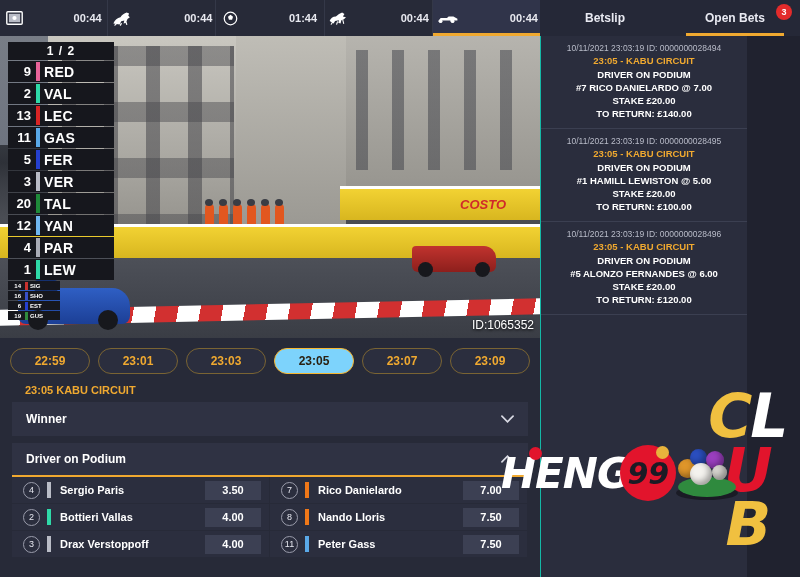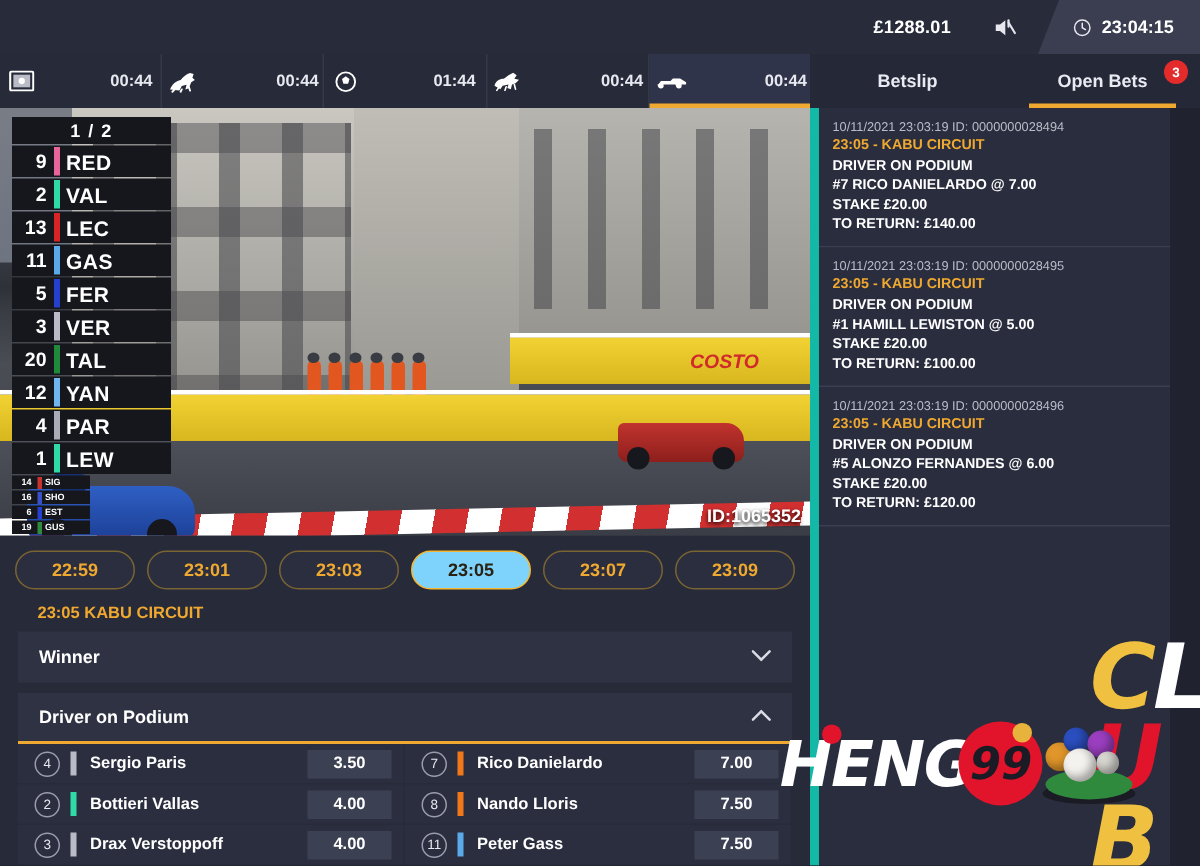--- a/index.html
+++ b/index.html
@@ -55,21 +55,21 @@
   }
   .badge {
     position: absolute; top: 4px; right: 8px; width: 16px; height: 16px; border-radius: 50%;
     background: #e32b2b; color: #fff; font-size: 9px; font-weight: bold;
     display: flex; align-items: center; justify-content: center;
   }
 
   
   .body { flex: 1; display: flex; min-height: 0; }
   .left { width: 540px; display: flex; flex-direction: column; background: #272a38; }
-  .right { width: 240px; background: #2a2d3d; position: relative; border-left: 6px solid #14b8a6; }
+  .right { width: 207px; background: #2a2d3d; position: relative; border-left: 1px solid #14b8a6; text-align: center; }
 
   
   .video {
     position: relative; height: 302px; overflow: hidden;
     background:
       linear-gradient(180deg,#5a5f6a 0%,#6b7078 18%, #3c4048 30%, #2e3138 42%, #3a3d44 48%, #4a4d54 60%, #3d4047 100%);
   }
   .vsky { position:absolute; left:0; top:0; right:0; height:36%; background: linear-gradient(180deg,#787d86,#6e7480); }
   .bldgA {
     position:absolute; left:48px; top:0; width:200px; height:215px;
@@ -138,21 +138,21 @@
   .lb-num { width:26px; text-align:right; color:#fff; font-size:13px; font-weight:bold; padding-right:3px; }
   .lb-bar { width:4px; height:19px; margin:0 4px 0 2px; }
   .lb-name { color:#fff; font-size:14px; font-weight:bold; letter-spacing:.3px; }
   .lb-small {
     display:flex; align-items:center; background:#16171d; height:9px; margin-top:1px; width:52px;
   }
   .lb-small .n { width:15px; text-align:right; color:#fff; font-size:6px; font-weight:bold; padding-right:2px; }
   .lb-small .b { width:3px; height:8px; margin:0 2px; }
   .lb-small .nm { color:#fff; font-size:6px; font-weight:bold; }
   .vid-id {
-    position:absolute; right:6px; bottom:6px; color:#fff; font-size:12px; font-weight:bold;
+    position:absolute; right:6px; bottom:6px; color:#fff; font-size:12px; font-weight:normal;
     text-shadow:0 1px 3px #000;
     text-align:right;
   }
 
   
   .chips { display:flex; gap:8px; padding:10px 10px 8px 10px;align-items:center; }
   .chip {
     flex:1; height:26px; border:1px solid #7a6433; border-radius:13px;
     display:flex; align-items:center; justify-content:center;
     color:#f0a930; font-size:12px; font-weight:bold; background:#2b2e3e; cursor:pointer;
@@ -220,37 +220,20 @@
   .felt2 { position:absolute; left:0; bottom:-3px; width:62px; height:14px; border-radius:50%; background:#1a1b25; }
   .wm-club { font-size:60px; font-weight:bold; font-style:italic; letter-spacing:-2px;
              font-family:"DejaVu Sans", sans-serif; line-height:54px; }
   .wm-club span { display:inline-block; }
 </style>
 </head>
 <body>
 
 <div id="app">
 
-  <div class="header">
-    <span class="balance">£1288.01</span>
-    <div class="sound-btn">
-      <svg width="17" height="17" viewBox="0 0 24 24">
-        <path d="M4 9h4l5-4v14l-5-4H4z" fill="#e6e7ef"></path>
-        <path d="M16 7l6 10" stroke="#e6e7ef" stroke-width="2" stroke-linecap="round"></path>
-        <path d="M16 5v6" stroke="#e6e7ef" stroke-width="2" stroke-linecap="round"></path>
-      </svg>
-    </div>
-    <div class="clock-wrap">
-      <svg width="13" height="13" viewBox="0 0 24 24">
-        <circle cx="12" cy="12" r="9.5" fill="none" stroke="#e6e7ef" stroke-width="1.8"></circle>
-        <path d="M12 6.5V12l4 2.2" stroke="#e6e7ef" stroke-width="1.8" fill="none" stroke-linecap="round"></path>
-      </svg>
-      <span class="clock-text">23:04:15</span>
-    </div>
-  </div>
 
   <div class="tabsrow">
     <div class="sport-tabs">
 
       <div class="sport-tab">
         <span class="ic">
           <svg width="17" height="14" viewBox="0 0 24 20">
             <rect x="1" y="1" width="22" height="18" rx="1.5" fill="none" stroke="#fff" stroke-width="2"></rect>
             <rect x="4" y="4" width="16" height="12" fill="#b9bcc6"></rect>
             <circle cx="12" cy="10" r="3" fill="#fff"></circle>

